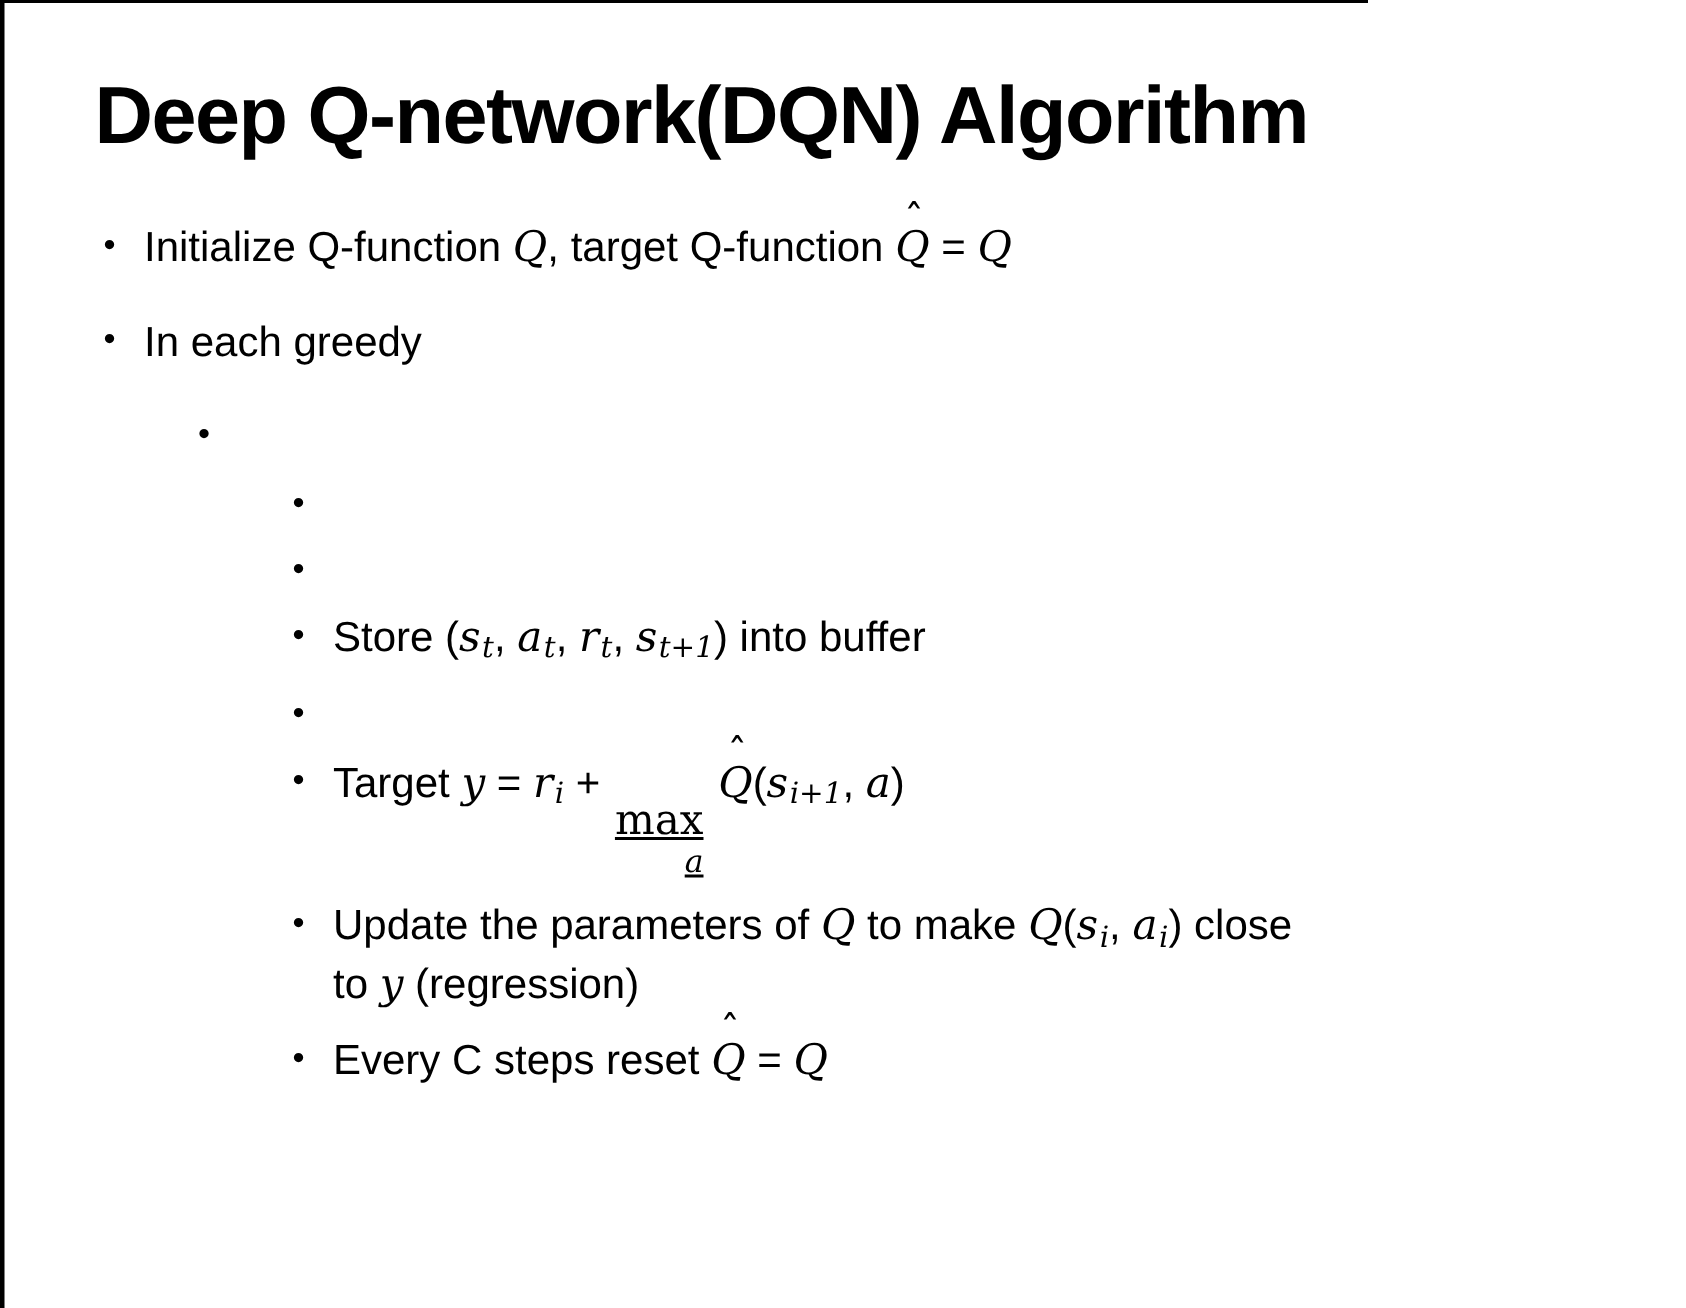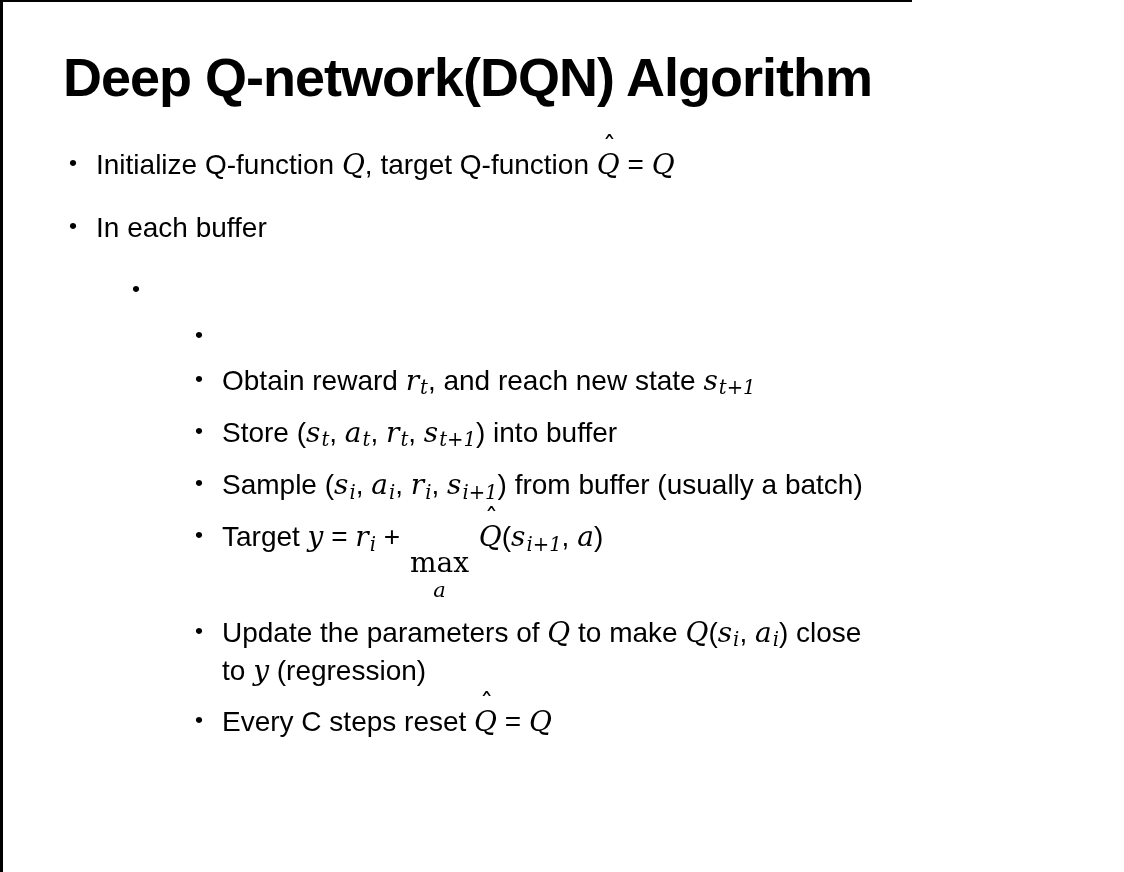--- a/index.html
+++ b/index.html
@@ -72,24 +72,25 @@
     left: 55%;
     transform: translateX(-50%);
     font-family: "DejaVu Sans", sans-serif;
     font-style: normal;
     font-size: 0.95em;
     line-height: 1;
   }
   .munder {
     display: inline-flex;
     flex-direction: column;
-    align-items: center;
+    align-items: flex-end;
     vertical-align: -0.92em;
     line-height: 1;
     margin: 0 2px;
+    text-decoration: underline;
   }
   .munder .base {
     font-family: "DejaVu Serif", serif;
     font-style: normal;
   }
   .munder .under {
     font-family: "DejaVu Serif", serif;
     font-style: italic;
     font-size: 0.75em;
     margin-top: 3px;
@@ -100,39 +101,37 @@
 
 <div class="slide">
   <h1 class="title">Deep Q-network(DQN) Algorithm</h1>
   <div class="bullets">
       <div class="bullet lvl1">
         <span class="marker">•</span>
         <span class="content">Initialize Q-function <span class="m">Q</span>, target Q-function <span class="mhat"><span class="hat">ˆ</span><span class="m">Q</span></span> = <span class="m">Q</span></span>
       </div>
       <div class="bullet lvl1">
         <span class="marker">•</span>
-        <span class="content">In each buffer</span>
+        <span class="content">In each greedy</span>
       </div>
       <div class="bullet lvl2">
         <span class="marker">•</span>
       </div>
       <div class="bullet lvl3">
         <span class="marker">•</span>
       </div>
       <div class="bullet lvl3">
         <span class="marker">•</span>
-        <span class="content">Obtain reward <span class="msub"><span class="m">r</span><span class="sub">t</span></span>, and reach new state <span class="msub"><span class="m">s</span><span class="sub">t+1</span></span></span>
       </div>
       <div class="bullet lvl3">
         <span class="marker">•</span>
         <span class="content">Store (<span class="msub"><span class="m">s</span><span class="sub">t</span></span>, <span class="msub"><span class="m">a</span><span class="sub">t</span></span>, <span class="msub"><span class="m">r</span><span class="sub">t</span></span>, <span class="msub"><span class="m">s</span><span class="sub">t+1</span></span>) into buffer</span>
       </div>
       <div class="bullet lvl3">
         <span class="marker">•</span>
-        <span class="content">Sample (<span class="msub"><span class="m">s</span><span class="sub">i</span></span>, <span class="msub"><span class="m">a</span><span class="sub">i</span></span>, <span class="msub"><span class="m">r</span><span class="sub">i</span></span>, <span class="msub"><span class="m">s</span><span class="sub">i+1</span></span>) from buffer (usually a batch)</span>
       </div>
       <div class="bullet lvl3">
         <span class="marker">•</span>
         <span class="content">Target <span class="m">y</span> = <span class="msub"><span class="m">r</span><span class="sub">i</span></span> + <span class="munder">
             <span class="base">max</span>
             <span class="under">a</span>
           </span> <span class="mhat"><span class="hat">ˆ</span><span class="m">Q</span></span>(<span class="msub"><span class="m">s</span><span class="sub">i+1</span></span>, <span class="m">a</span>)</span>
       </div>
       <div class="bullet lvl3">
         <span class="marker">•</span>

